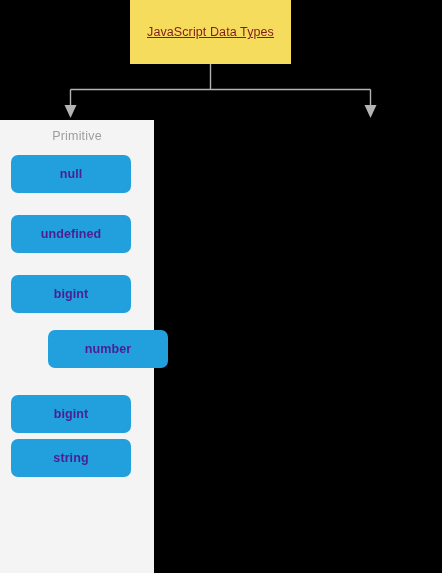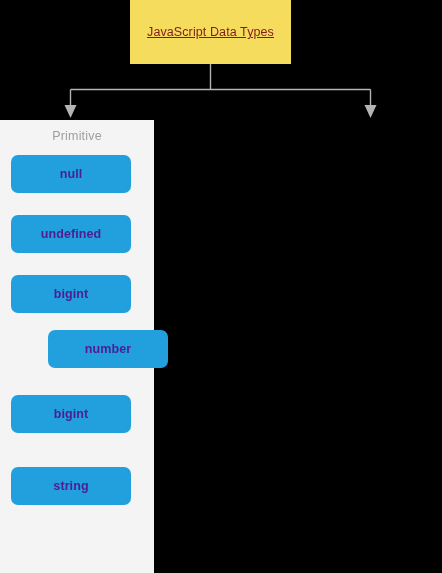--- a/index.html
+++ b/index.html
@@ -137,19 +137,19 @@
     </div>
     <div class="node" style="top:155px;">
       <span class="node-label">bigint</span>
     </div>
     <div class="node" style="top:210px;margin-left:37px;">
       <span class="node-label">number</span>
     </div>
     <div class="node" style="top:275px;">
       <span class="node-label">bigint</span>
     </div>
-    <div class="node" style="top:347px;text-align:right;">
+    <div class="node" style="top:319px;text-align:right;">
       <span class="node-label">string</span>
     </div>
   </div>
 
 
 </div>
 
 </body></html>

